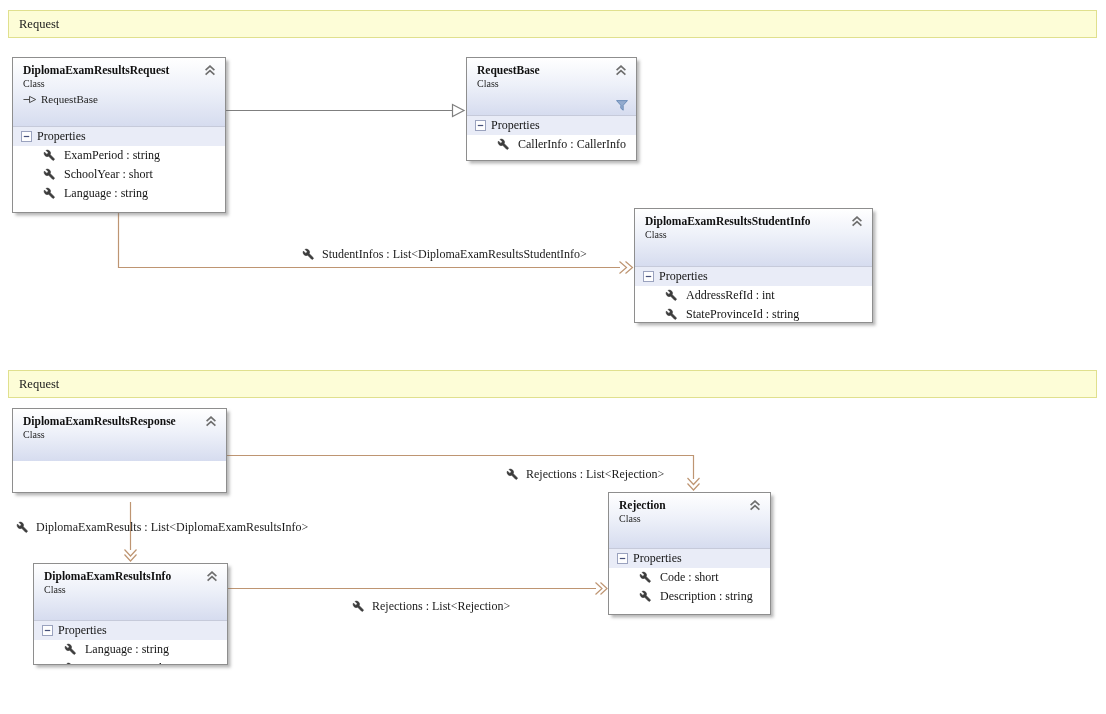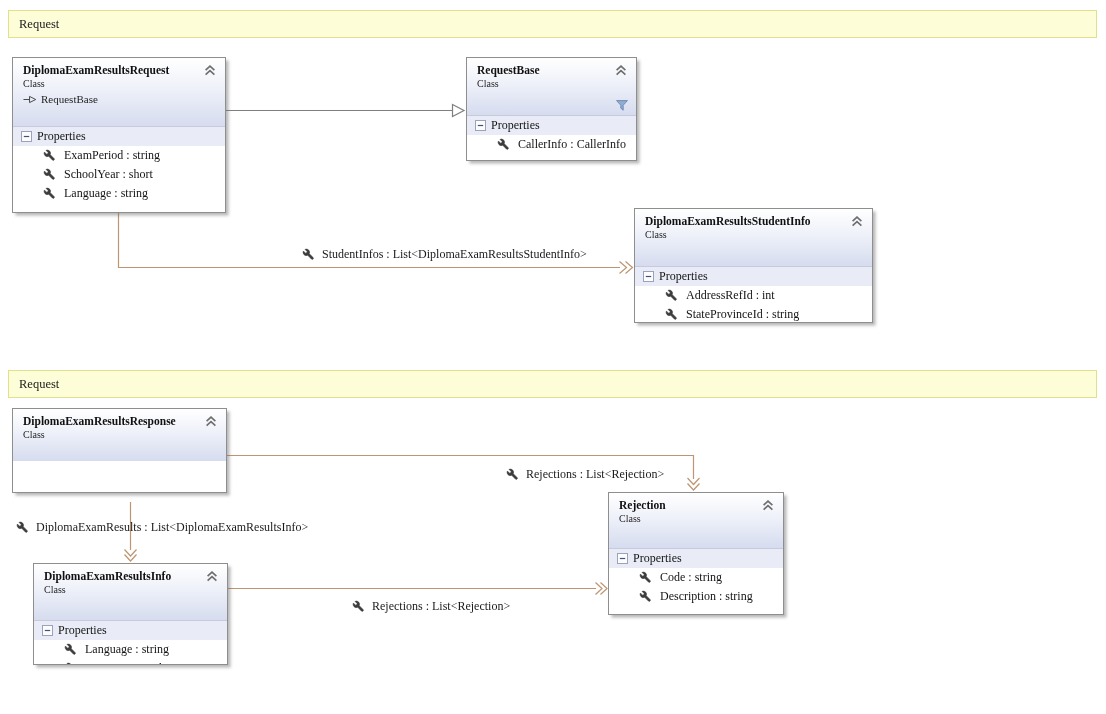--- a/index.html
+++ b/index.html
@@ -201,39 +201,39 @@
     <div class="box-header" style="height:52px">
       <div class="box-title">DiplomaExamResultsResponse</div>
       <div class="box-kind">Class</div>
       <svg class="chevron-btn">
           <use href="#sym-chevrons" width="12" height="11"></use>
         </svg>
     </div>
     <div class="box-filler"></div>
   </div>
 
-  <div class="class-box" style="left:608px;top:492px;width:176px;height:123px">
+  <div class="class-box" style="left:608px;top:492px;width:163px;height:123px">
     <div class="box-header" style="height:55px">
       <div class="box-title">Rejection</div>
       <div class="box-kind">Class</div>
       <svg class="chevron-btn">
           <use href="#sym-chevrons" width="12" height="11"></use>
         </svg>
     </div>
     <div class="compartment-header">
       <svg class="minusbox">
           <use href="#sym-minusbox" width="11" height="11"></use>
         </svg>
       <span>Properties</span>
     </div>
     <div class="prop-row">
       <svg class="wrench">
           <use href="#sym-wrench" width="13" height="13"></use>
         </svg>
-      <span>Code : string</span>
+      <span>Code : short</span>
     </div>
     <div class="prop-row">
       <svg class="wrench">
           <use href="#sym-wrench" width="13" height="13"></use>
         </svg>
       <span>Description : string</span>
     </div>
     <div class="box-filler"></div>
   </div>
 

